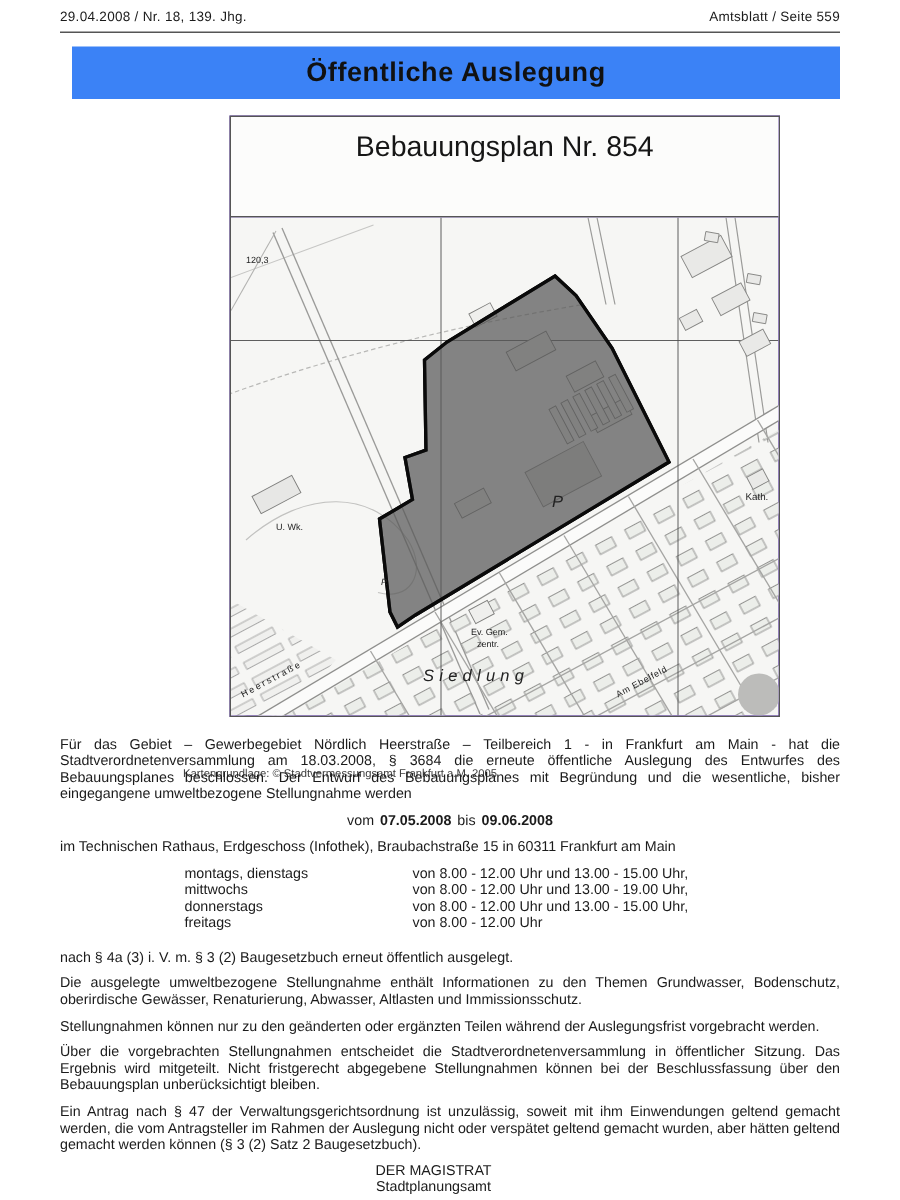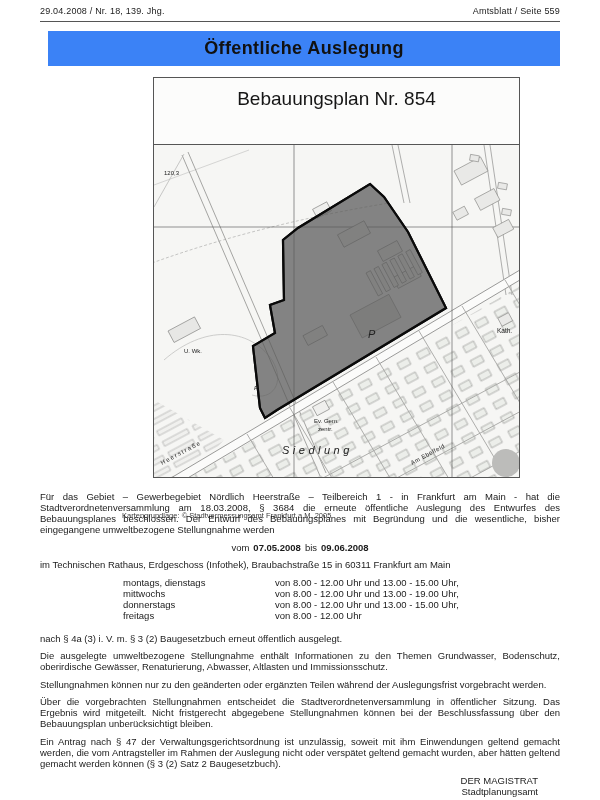--- a/index.html
+++ b/index.html
@@ -25,21 +25,21 @@
   
   .bodytxt{position:absolute;left:40px;top:491px;width:520px;
            font-size:9.5px;line-height:11px;text-align:justify;color:#1b1b1b;}
   .bodytxt p{margin:0 0 6.5px 0;}
   .period{text-align:center;margin:2px 0 6.5px 0;}
   .period b{margin:4px 2px;text-align:center;}
   .period span{margin:0 2px;}
   .schedule{margin:0 0 12px 83px;}
   .schedrow{display:flex;line-height:11px;}
   .days{width:152px;}
-  .sig{margin-top:2px;text-align:right;padding-right:22px;line-height:11px;}
+  .sig{margin-top:2px;text-align:center;padding-right:22px;line-height:11px;}
   svg text{font-family:"Liberation Sans",sans-serif;fill:#222;}
 </style>
 </head>
 <body>
 
 <div class="page">
 
   <div class="hdr">
     <span>29.04.2008 / Nr. 18, 139. Jhg.</span>
     <span>Amtsblatt / Seite 559</span>

